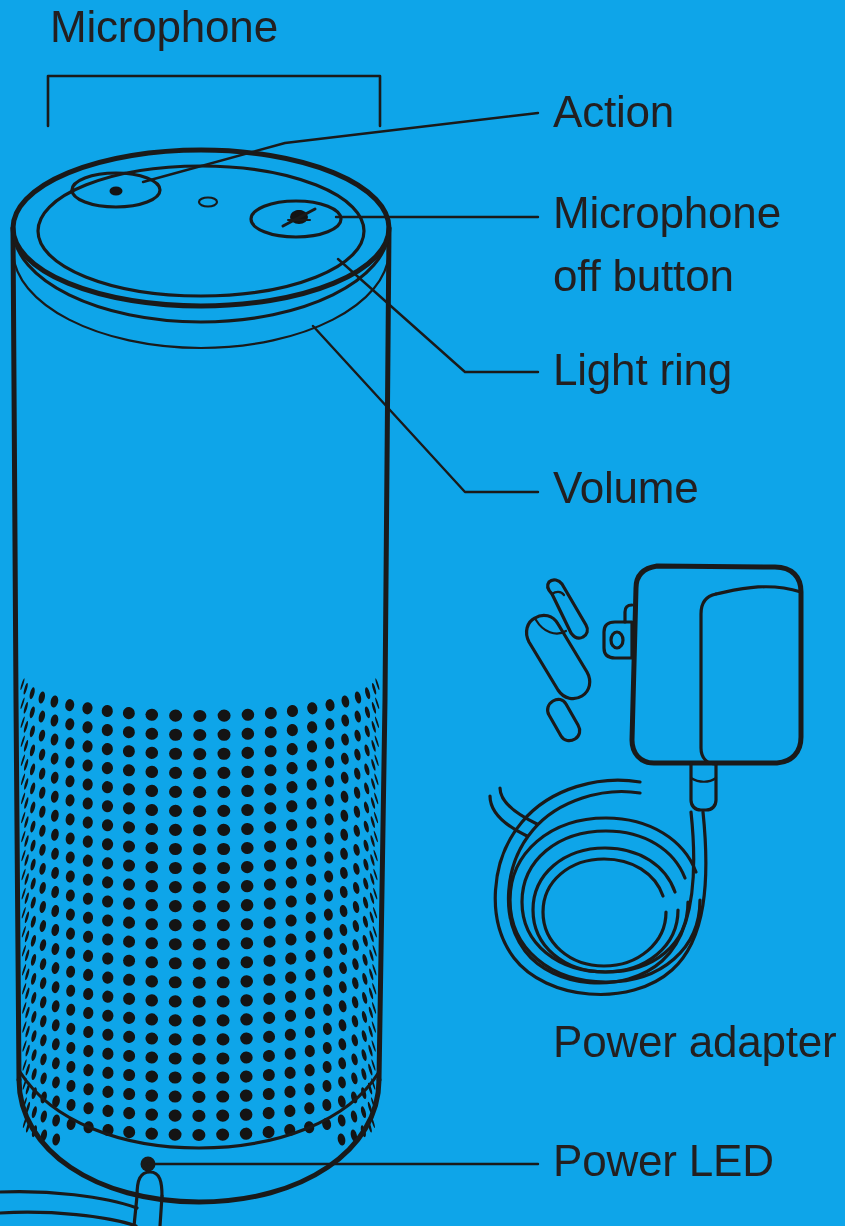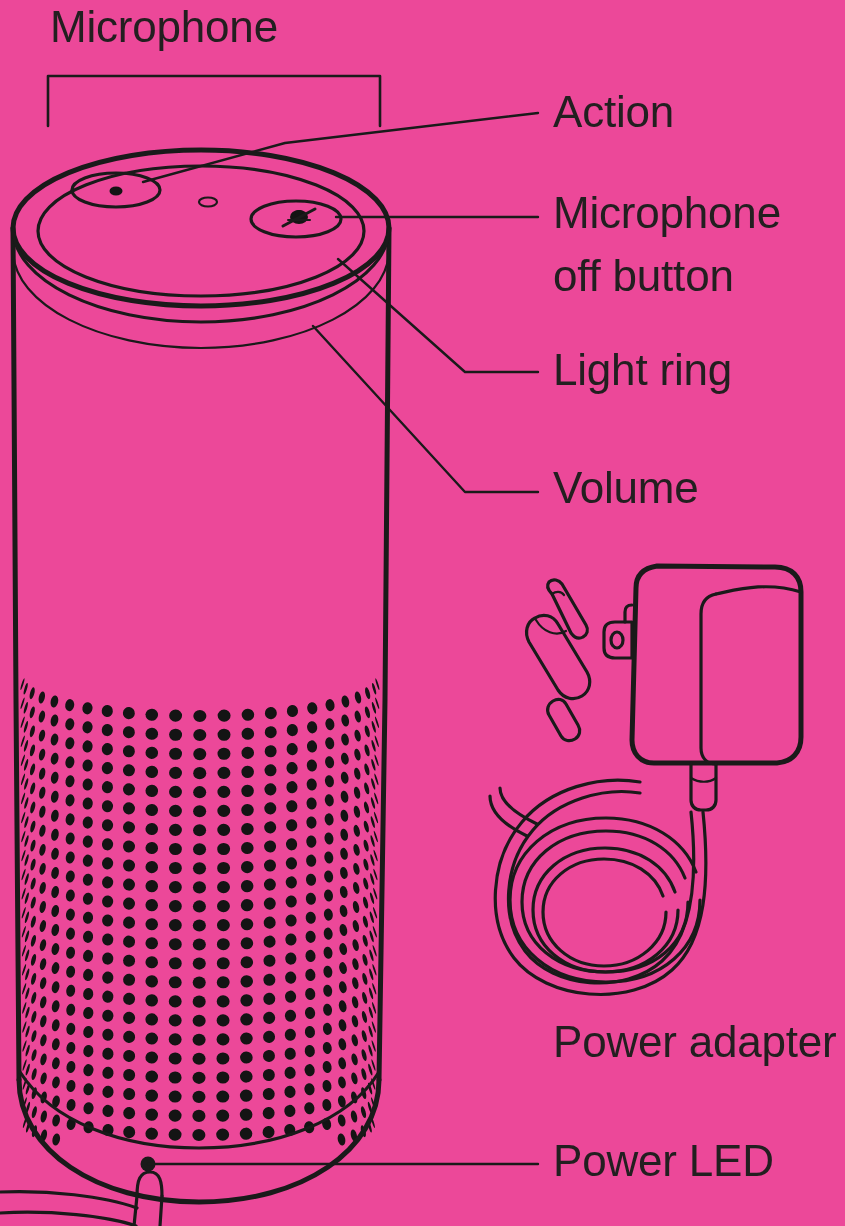--- a/index.html
+++ b/index.html
@@ -11,21 +11,21 @@
   body {
     width: 845px;
     height: 1226px;
     overflow: hidden;
     font-family: "Liberation Sans", "DejaVu Sans", sans-serif;
   }
   #diagram-root {
     position: relative;
     width: 845px;
     height: 1226px;
-    background: #ec4899;
+    background: #0ea5e9;
   }
   svg.figure {
     position: absolute;
     top: 0;
     left: 0;
     width: 845px;
     height: 1226px;
     display: block;
   }
   .ink {

